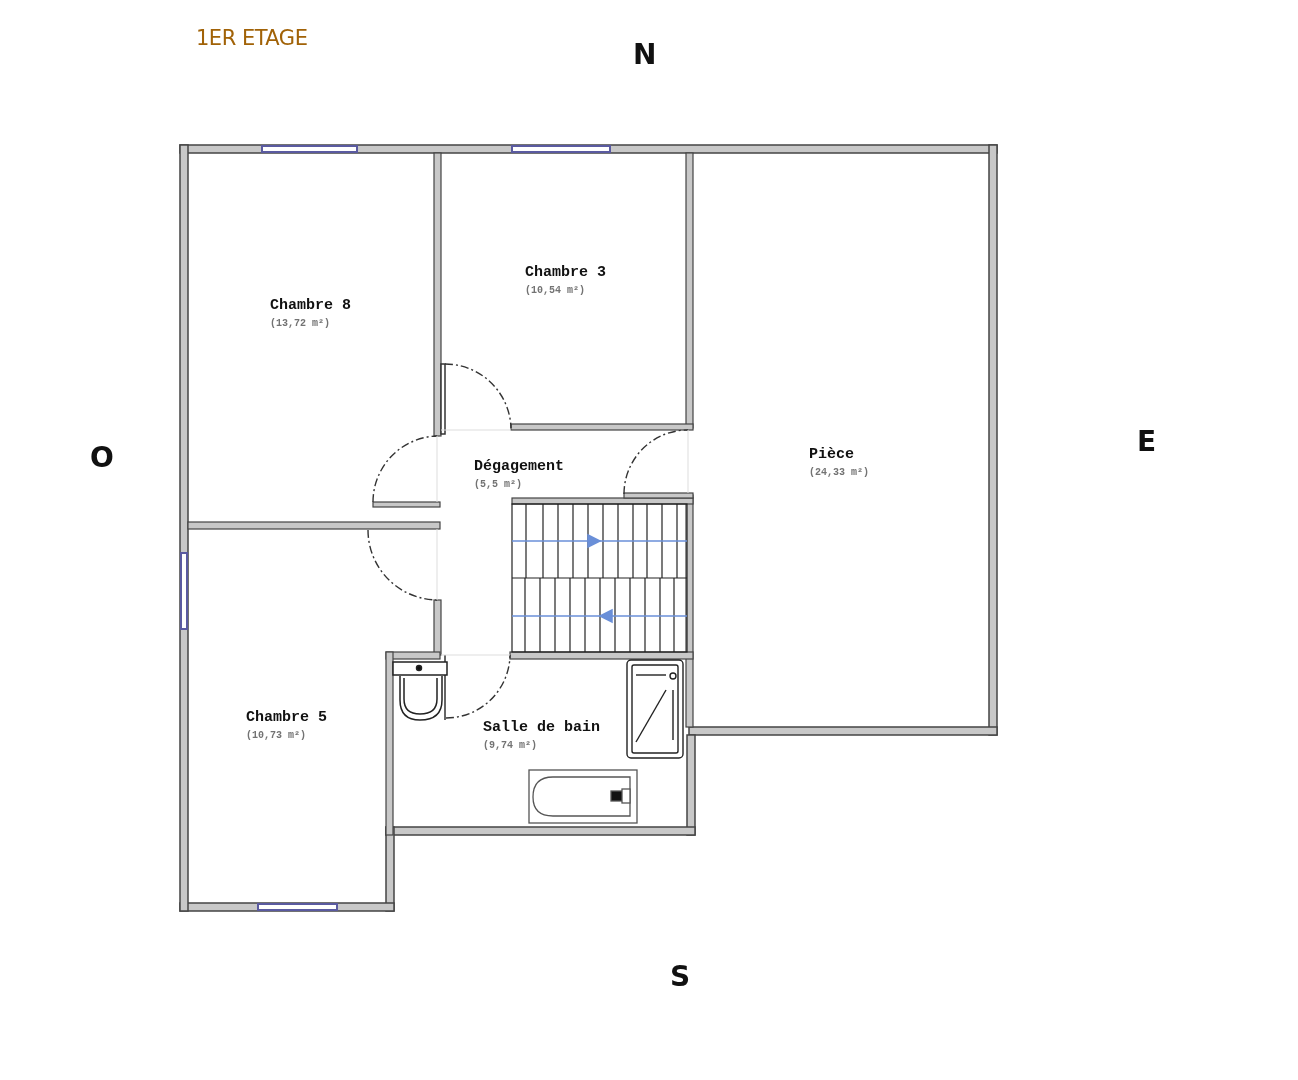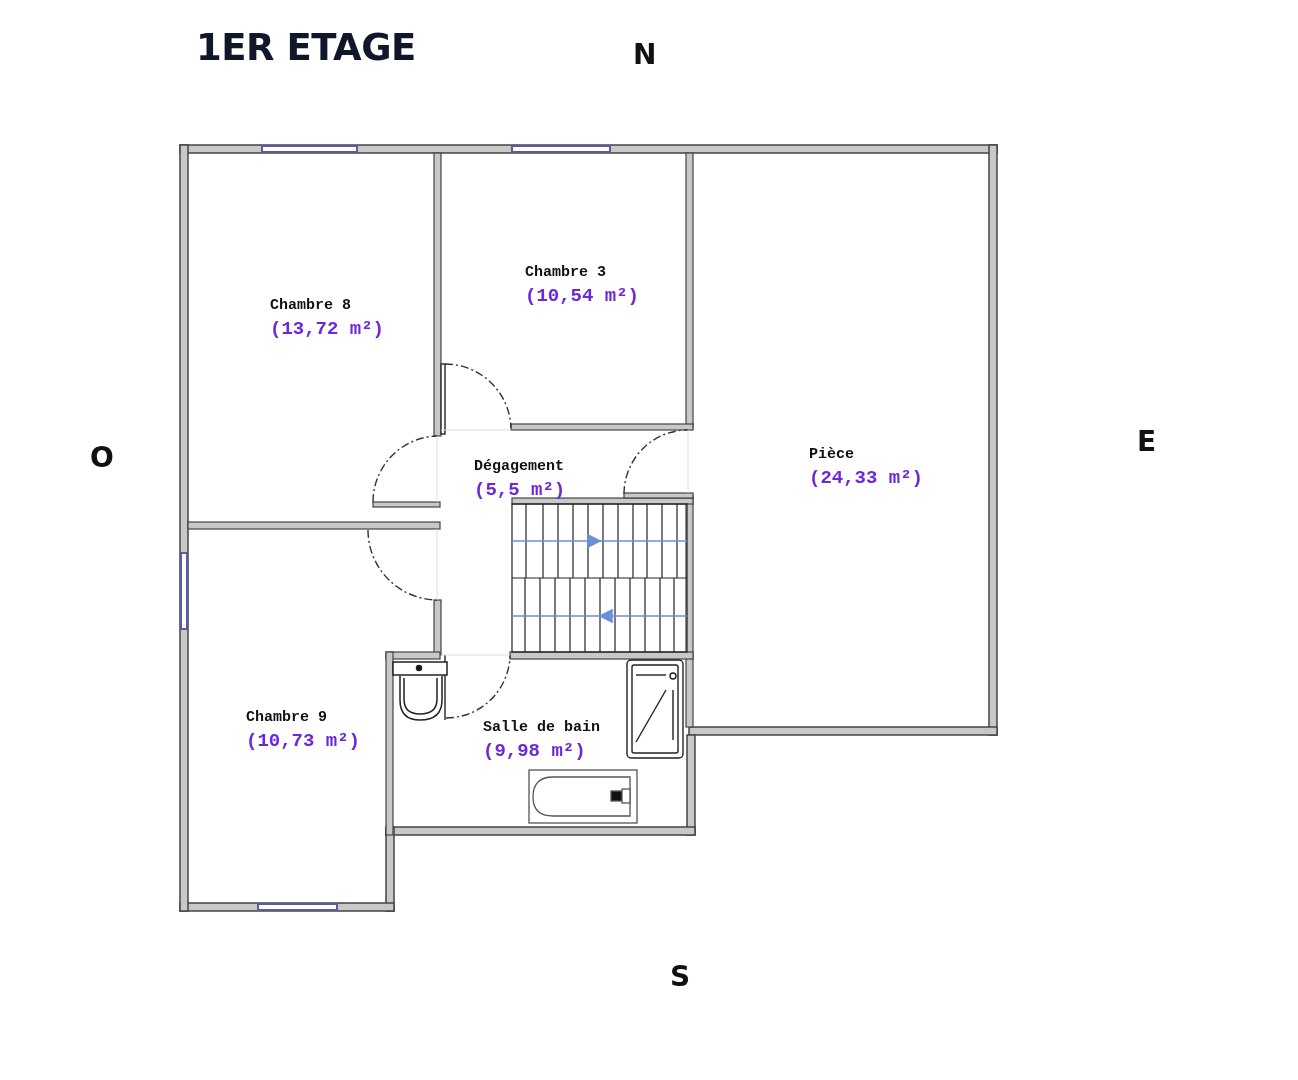--- a/index.html
+++ b/index.html
@@ -1,22 +1,22 @@
 <!DOCTYPE html>
 <html><head>
 <meta charset="utf-8">
 <style>
   html, body { margin: 0; padding: 0; background: #ffffff; }
   body { width: 1298px; height: 1080px; position: relative; overflow: hidden;
          font-family: "DejaVu Sans", "Liberation Sans", sans-serif; }
-  .title { position: absolute; left: 196px; top: 26px; font-size: 37px; font-weight: bold; color: #0f172a; letter-spacing: -0.5px; }
+  .title { position: absolute; left: 196px; top: 26px; font-size: 21px; font-weight: normal; color: #a16207; letter-spacing: -0.5px; }
   .compass { position: absolute; font-size: 28px; font-weight: bold; color: #111; }
   .room-label { position: absolute; text-align: left; white-space: nowrap; font-family: Liberation Mono, monospace; }
   .room-name { font-size: 15px; font-weight: bold; color: #111; display: block; }
-  .room-area { font-size: 19px; font-weight: bold; color: #6d28d9; display: block; margin-top: 4px; }
+  .room-area { font-size: 10px; font-weight: bold; color: #737373; display: block; margin-top: 4px; }
   svg { position: absolute; left: 0; top: 0; }
 </style>
 </head>
 <body>
 
 <div class="title">1ER ETAGE</div>
 <div class="compass" style="left:633px; top:38px;">N</div>
 <div class="compass" style="left:670px; top:960px;">S</div>
 <div class="compass" style="left:1137px; top:425px;">E</div>
 <div class="compass" style="left:90px; top:441px;">O</div>
@@ -161,19 +161,19 @@
 </div>
 <div class="room-label" style="left:809px; top:446px;">
   <span class="room-name">Pièce</span>
   <span class="room-area">(24,33 m²)</span>
 </div>
 <div class="room-label" style="left:474px; top:458px;">
   <span class="room-name">Dégagement</span>
   <span class="room-area">(5,5 m²)</span>
 </div>
 <div class="room-label" style="left:246px; top:709px;">
-  <span class="room-name">Chambre 9</span>
+  <span class="room-name">Chambre 5</span>
   <span class="room-area">(10,73 m²)</span>
 </div>
 <div class="room-label" style="left:483px; top:719px;">
   <span class="room-name">Salle de bain</span>
-  <span class="room-area">(9,98 m²)</span>
+  <span class="room-area">(9,74 m²)</span>
 </div>
 
 </body></html>

